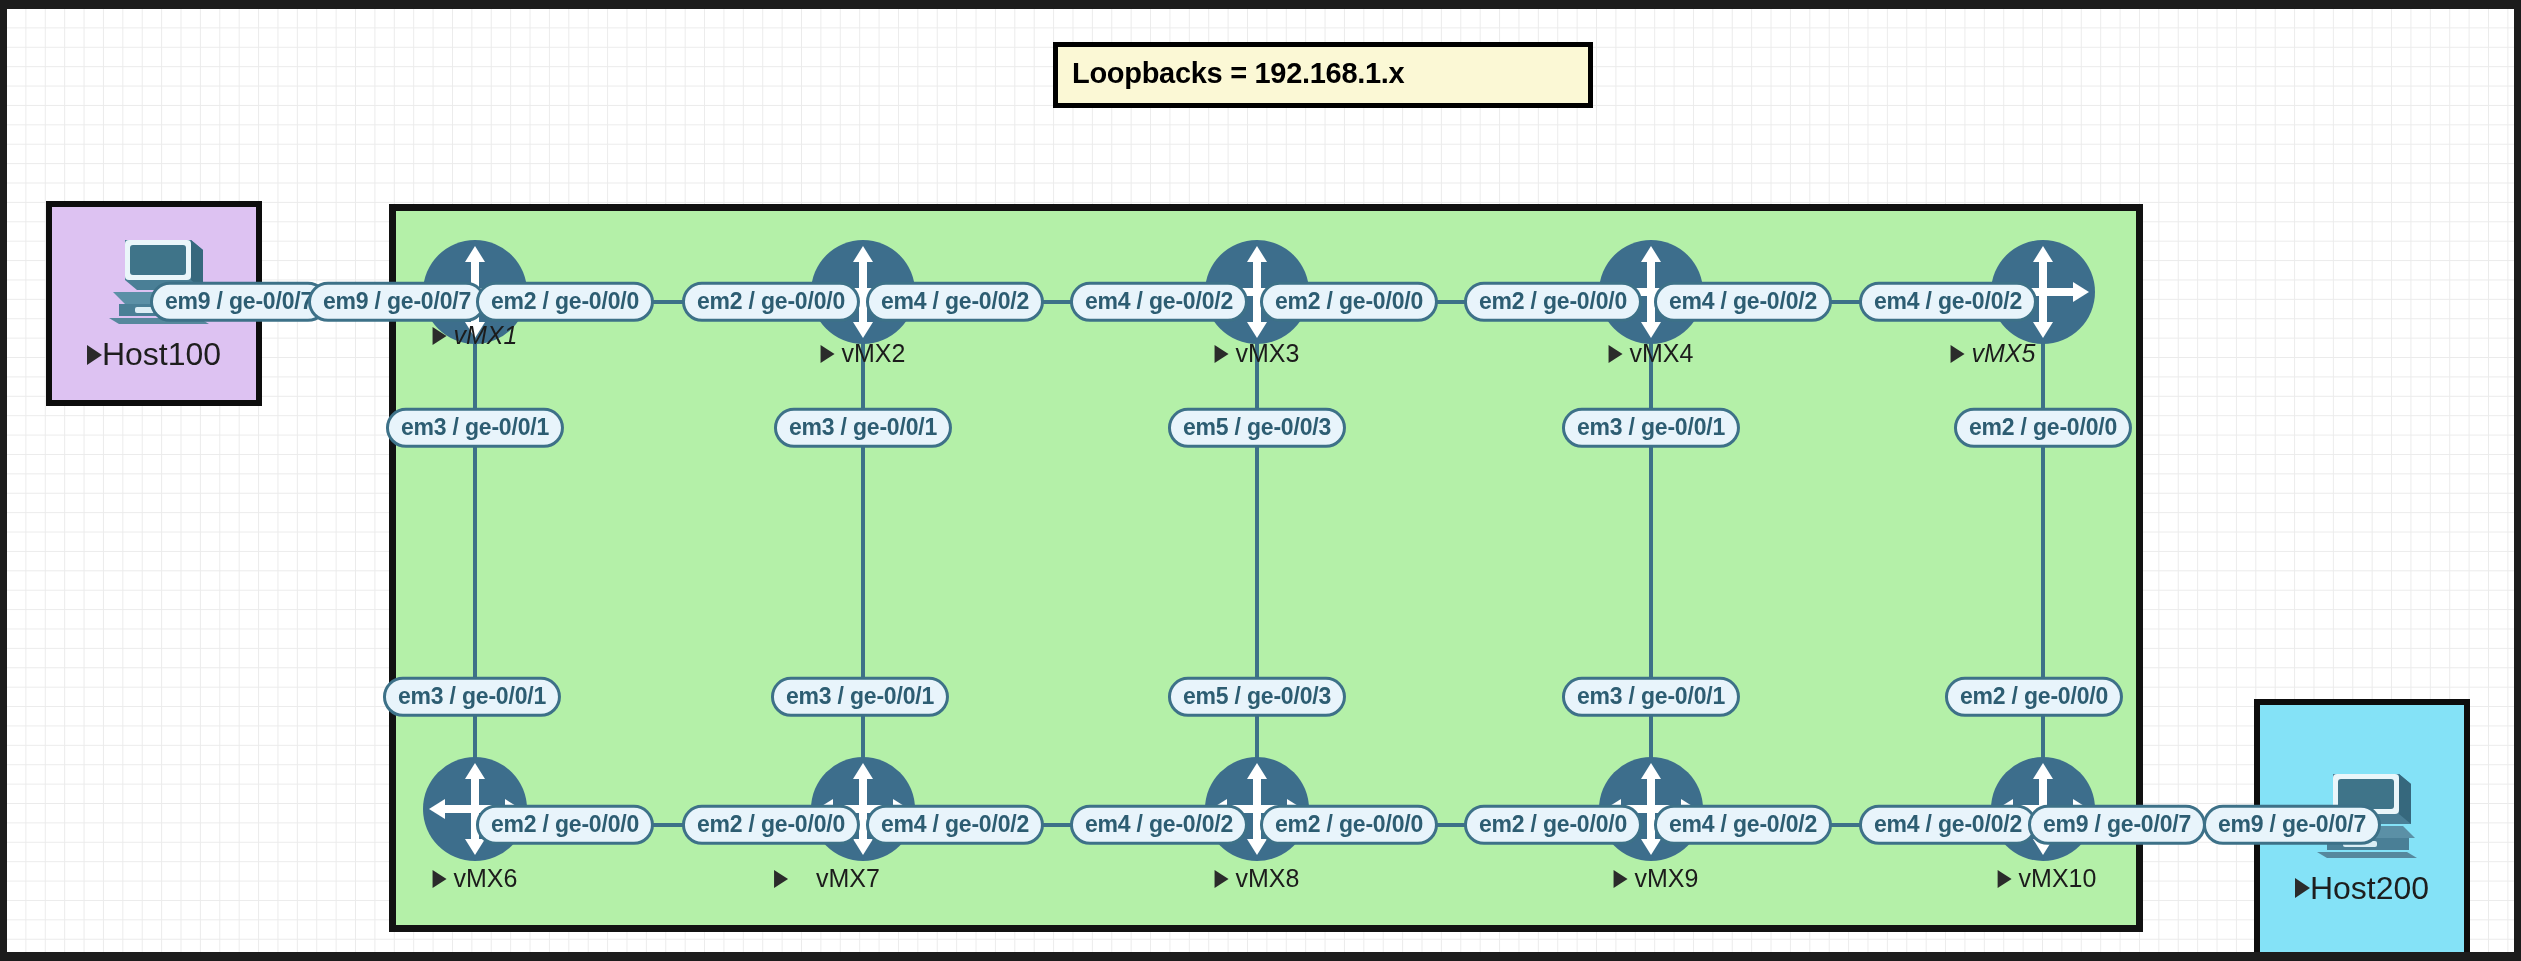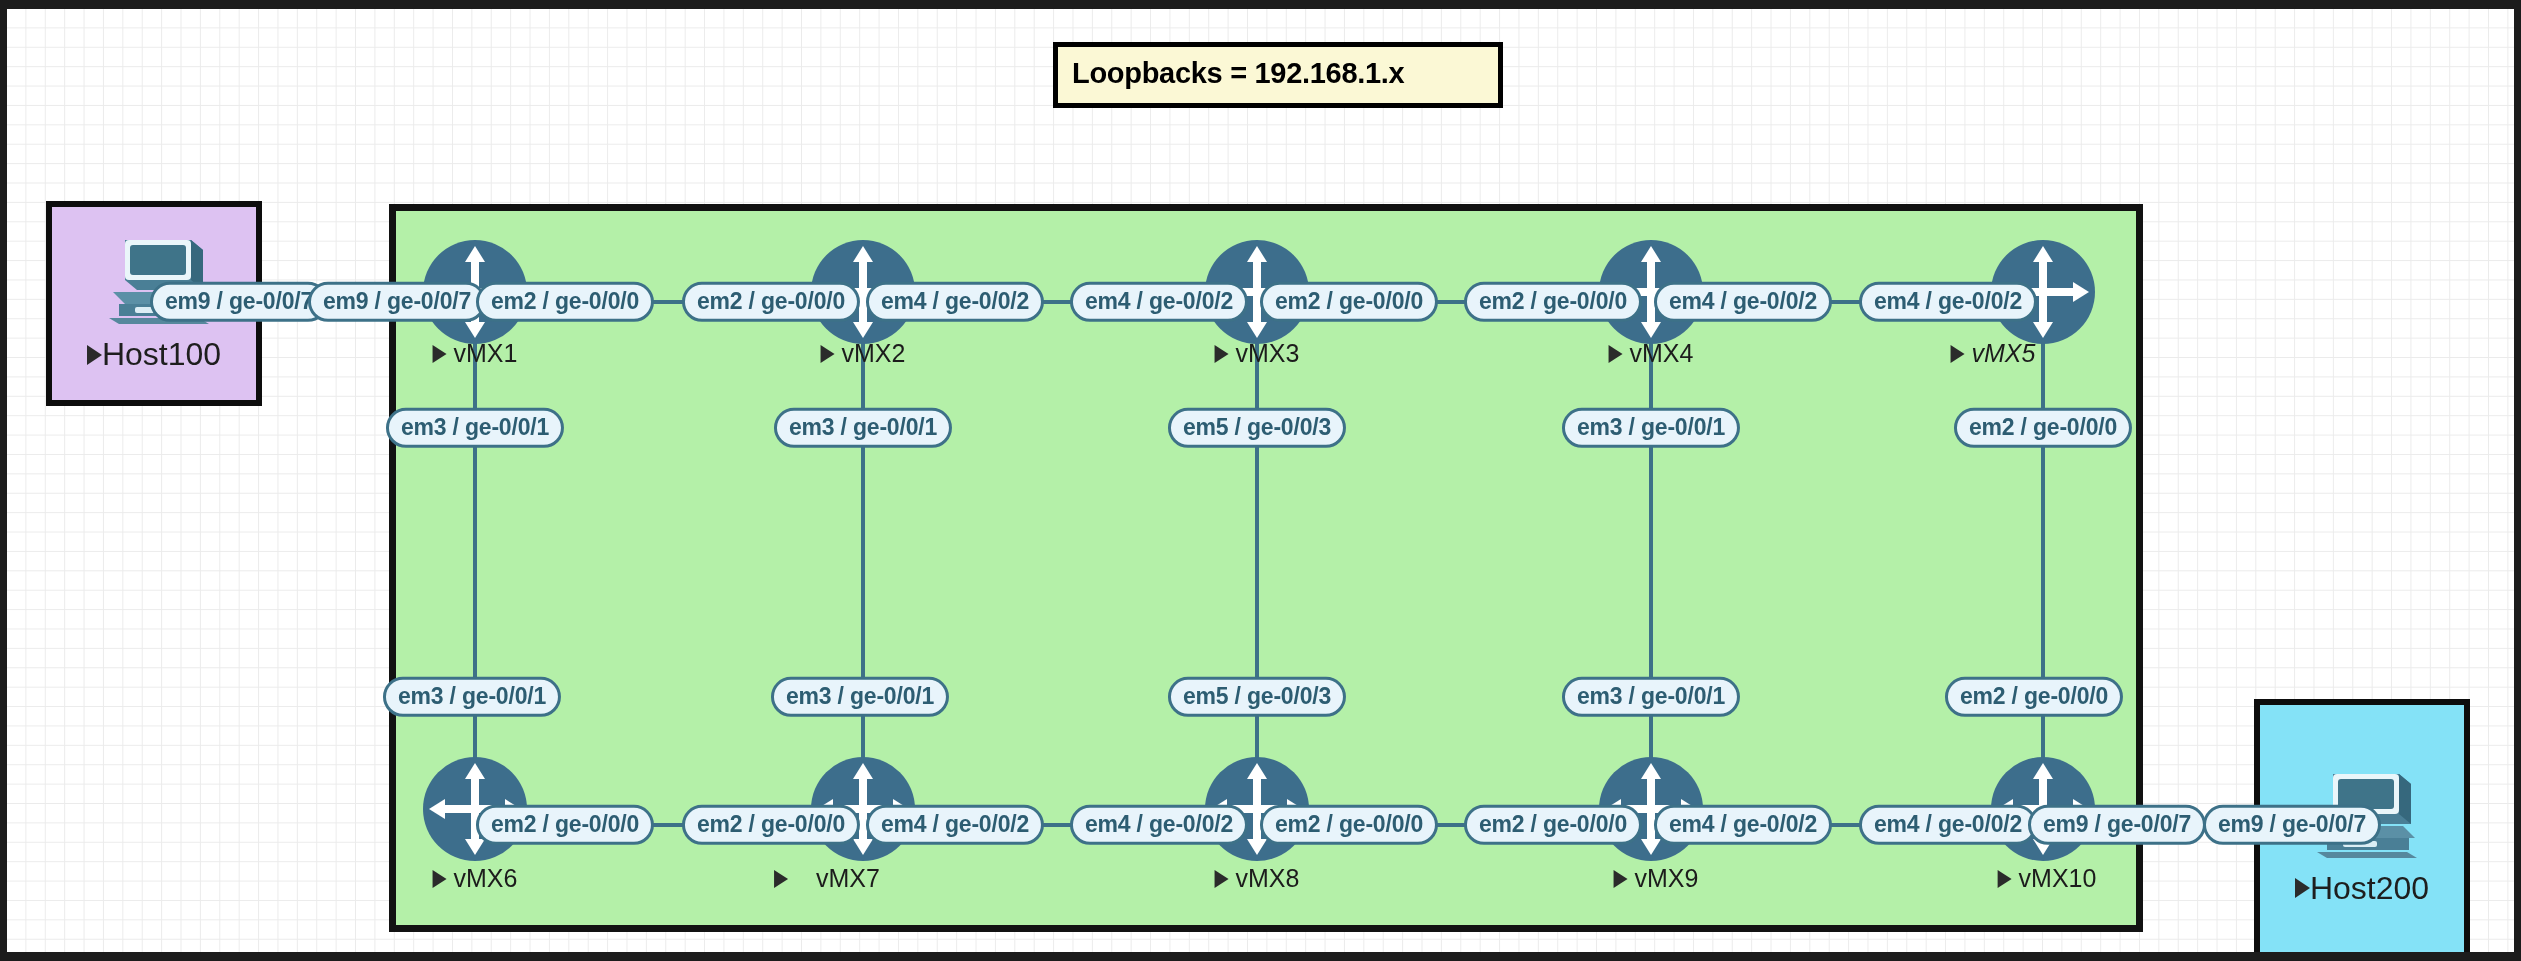--- a/index.html
+++ b/index.html
@@ -18,21 +18,21 @@
     border-right:7px solid #1c1c1c;
     box-sizing:border-box;
     overflow:hidden;
     font-family:"Liberation Sans", sans-serif;
   }
 
   
   .legend{
     position:absolute;
     left:1046px;top:33px;
-    width:450px;
+    width:540px;
     background:#fbf8d5;
     border:5px solid #000000;
     padding:8px 14px 10px 14px;
     box-sizing:border-box;
   }
   .legend-line{
     font-size:29px;
     font-weight:bold;
     color:#000000;
     line-height:1.30;
@@ -199,21 +199,21 @@
     <svg viewBox="0 0 108 108">
         <circle cx="54" cy="54" r="52" fill="#3d6e8c"></circle>
       <path d="M50 16 L58 16 L58 92 L50 92 Z" fill="#fff"></path>
       <path d="M16 50 L92 50 L92 58 L16 58 Z" fill="#fff"></path>
       <path d="M54 8 L44 24 L64 24 Z" fill="#fff"></path>
       <path d="M54 100 L44 84 L64 84 Z" fill="#fff"></path>
       <path d="M100 54 L84 44 L84 64 Z" fill="#fff"></path>
       <path d="M8 54 L24 44 L24 64 Z" fill="#fff"></path>
     </svg>
   </div>
-  <div class="router-label" style="left:468px;top:330px;">
+  <div class="router-label" style="left:468px;top:312px;font-style:italic;">
     <span class="tri"></span>
     <span>vMX1</span>
   </div>
 
   <div class="router" style="left:856px;top:283px;">
     <svg viewBox="0 0 108 108">
         <circle cx="54" cy="54" r="52" fill="#3d6e8c"></circle>
       <path d="M50 16 L58 16 L58 92 L50 92 Z" fill="#fff"></path>
       <path d="M16 50 L92 50 L92 58 L16 58 Z" fill="#fff"></path>
       <path d="M54 8 L44 24 L64 24 Z" fill="#fff"></path>

